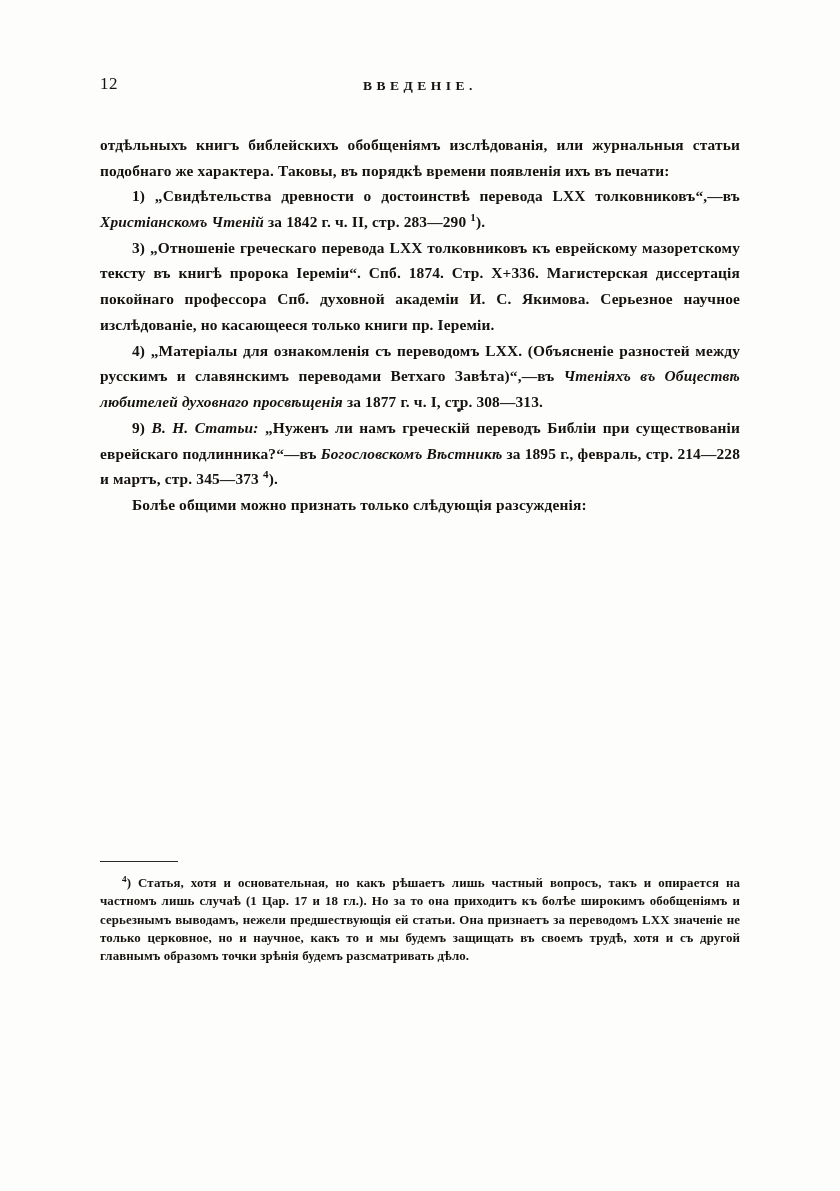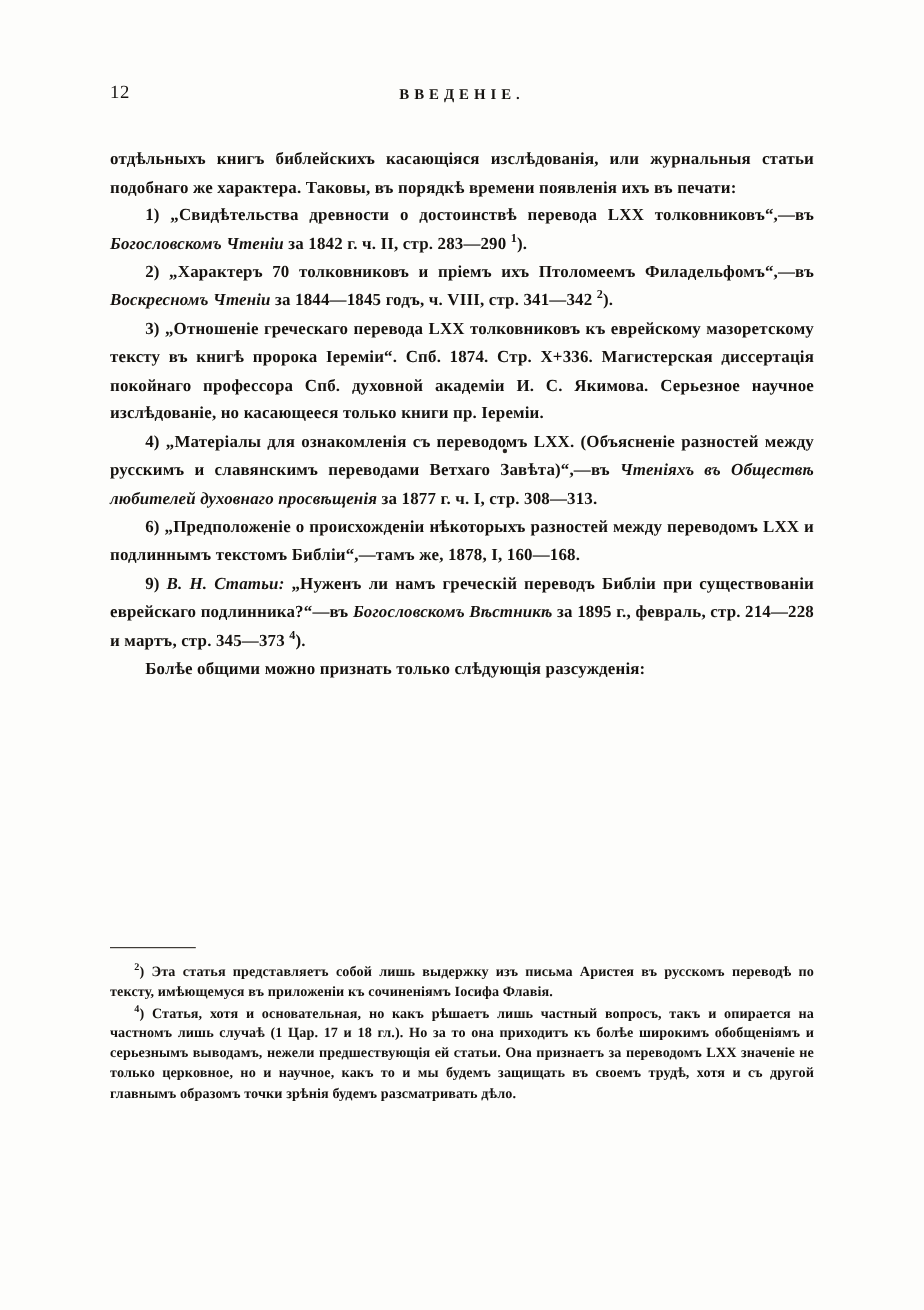--- a/index.html
+++ b/index.html
@@ -109,34 +109,31 @@
 <div class="page">
 
   <div class="content">
 
     <div class="runhead">
       <div class="folio">12</div>
       <div class="runtitle">ВВЕДЕНІЕ.</div>
     </div>
 
     <div class="body-text">
-      <p class="lead-para">отдѣльныхъ книгъ библейскихъ касающіяся изслѣдованія, или журнальныя статьи подобнаго же характера. Таковы, въ порядкѣ времени появленія ихъ въ печати:</p>
-      <p class="indent">1) „Свидѣтельства древности о достоинствѣ перевода LXX толковниковъ“,—въ <i>Богословскомъ Чтеніи</i> за 1842 г. ч. II, стр. 283—290 <sup>1</sup>).</p>
-      <p class="indent">2) „Характеръ 70 толковниковъ и пріемъ ихъ Птоломеемъ Филадельфомъ“,—въ <i>Воскресномъ Чтеніи</i> за 1844—1845 годъ, ч. VIII, стр. 341—342 <sup>2</sup>).</p>
+      <p class="lead-para">отдѣльныхъ книгъ библейскихъ обобщеніямъ изслѣдованія, или журнальныя статьи подобнаго же характера. Таковы, въ порядкѣ времени появленія ихъ въ печати:</p>
+      <p class="indent">1) „Свидѣтельства древности о достоинствѣ перевода LXX толковниковъ“,—въ <i>Христіанскомъ Чтеній</i> за 1842 г. ч. II, стр. 283—290 <sup>1</sup>).</p>
       <p class="indent">3) „Отношеніе греческаго перевода LXX толковниковъ къ еврейскому мазоретскому тексту въ книгѣ пророка Іереміи“. Спб. 1874. Стр. X+336. Магистерская диссертація покойнаго профессора Спб. духовной академіи И. С. Якимова. Серьезное научное изслѣдованіе, но касающееся только книги пр. Іереміи.</p>
       <p class="indent">4) „Матеріалы для ознакомленія съ переводомъ LXX. (Объясненіе разностей между русскимъ и славянскимъ переводами Ветхаго Завѣта)“,—въ <i>Чтеніяхъ въ Обществѣ любителей духовнаго просвѣщенія</i> за 1877 г. ч. I, стр. 308—313.</p>
-      <p class="indent">6) „Предположеніе о происхожденіи нѣкоторыхъ разностей между переводомъ LXX и подлиннымъ текстомъ Библіи“,—тамъ же, 1878, I, 160—168.</p>
       <p class="indent">9) <i>В. Н. Статьи:</i> „Нуженъ ли намъ греческій переводъ Библіи при существованіи еврейскаго подлинника?“—въ <i>Богословскомъ Вѣстникѣ</i> за 1895 г., февраль, стр. 214—228 и мартъ, стр. 345—373 <sup>4</sup>).</p>
       <p class="indent">Болѣе общими можно признать только слѣдующія разсужденія:</p>
     </div>
 
   </div>
 
   <div class="dot-mark"></div>
 
   <div class="fn-rule"></div>
 
   <div class="footnotes">
-    <p><sup>2</sup>) Эта статья представляетъ собой лишь выдержку изъ письма Аристея въ русскомъ переводѣ по тексту, имѣющемуся въ приложеніи къ сочиненіямъ Іосифа Флавія.</p>
     <p><sup>4</sup>) Статья, хотя и основательная, но какъ рѣшаетъ лишь частный вопросъ, такъ и опирается на частномъ лишь случаѣ (1 Цар. 17 и 18 гл.). Но за то она приходитъ къ болѣе широкимъ обобщеніямъ и серьезнымъ выводамъ, нежели предшествующія ей статьи. Она признаетъ за переводомъ LXX значеніе не только церковное, но и научное, какъ то и мы будемъ защищать въ своемъ трудѣ, хотя и съ другой главнымъ образомъ точки зрѣнія будемъ разсматривать дѣло.</p>
   </div>
 
 </div>
 
 </body></html>

